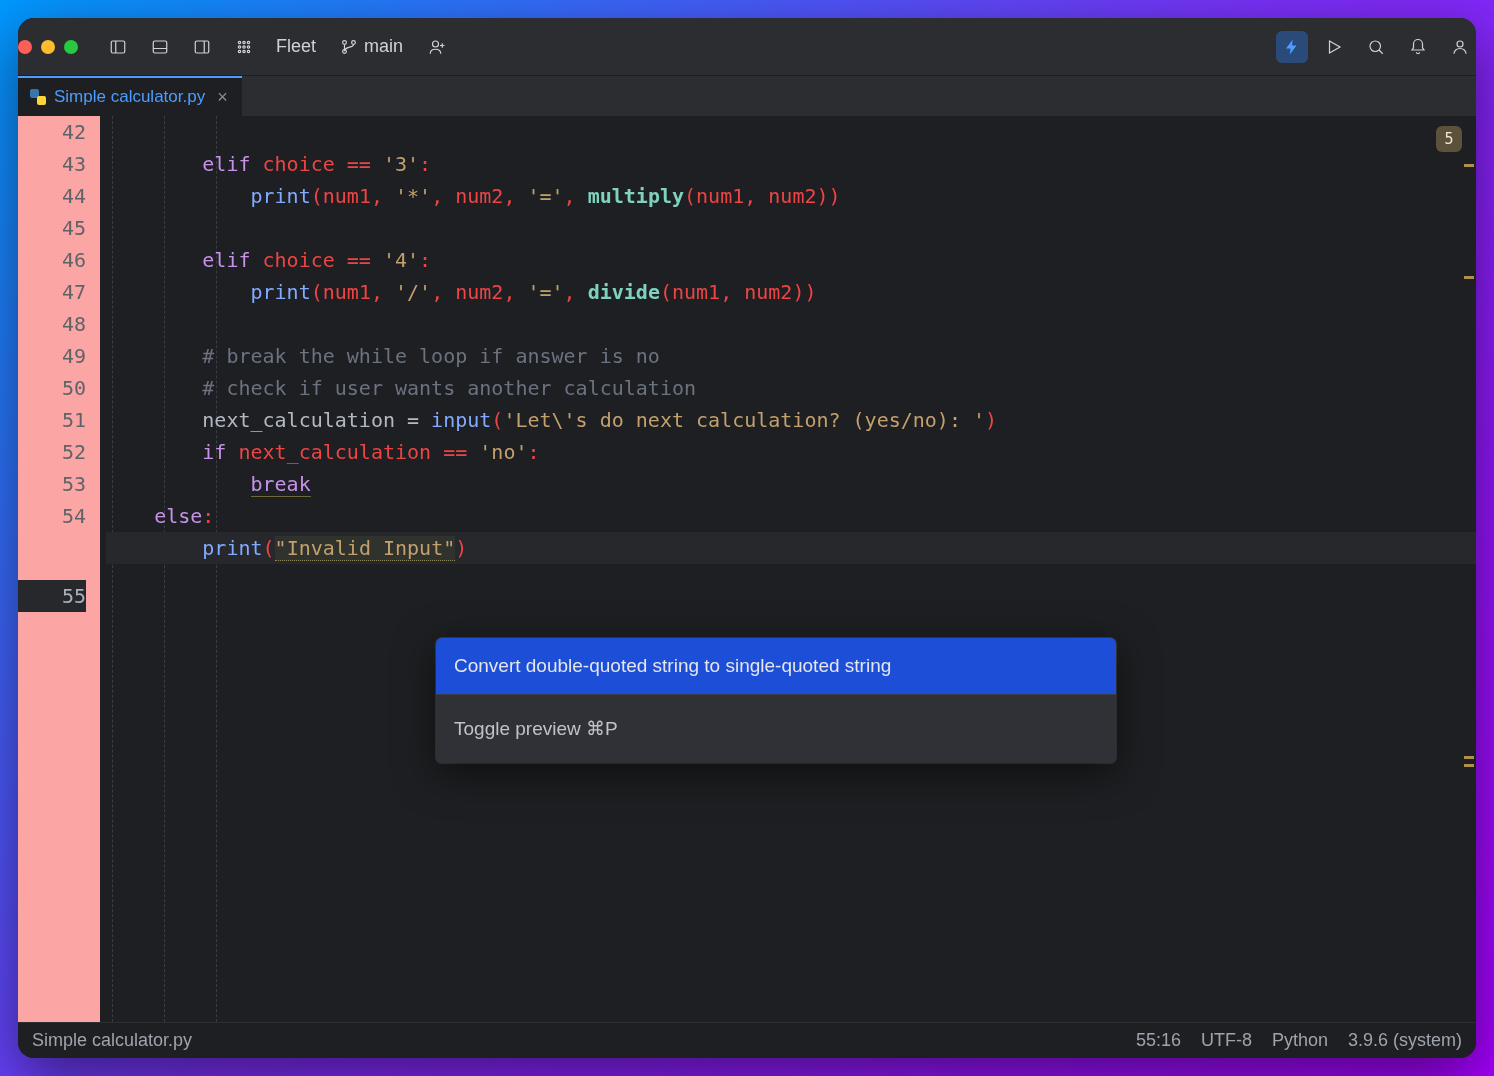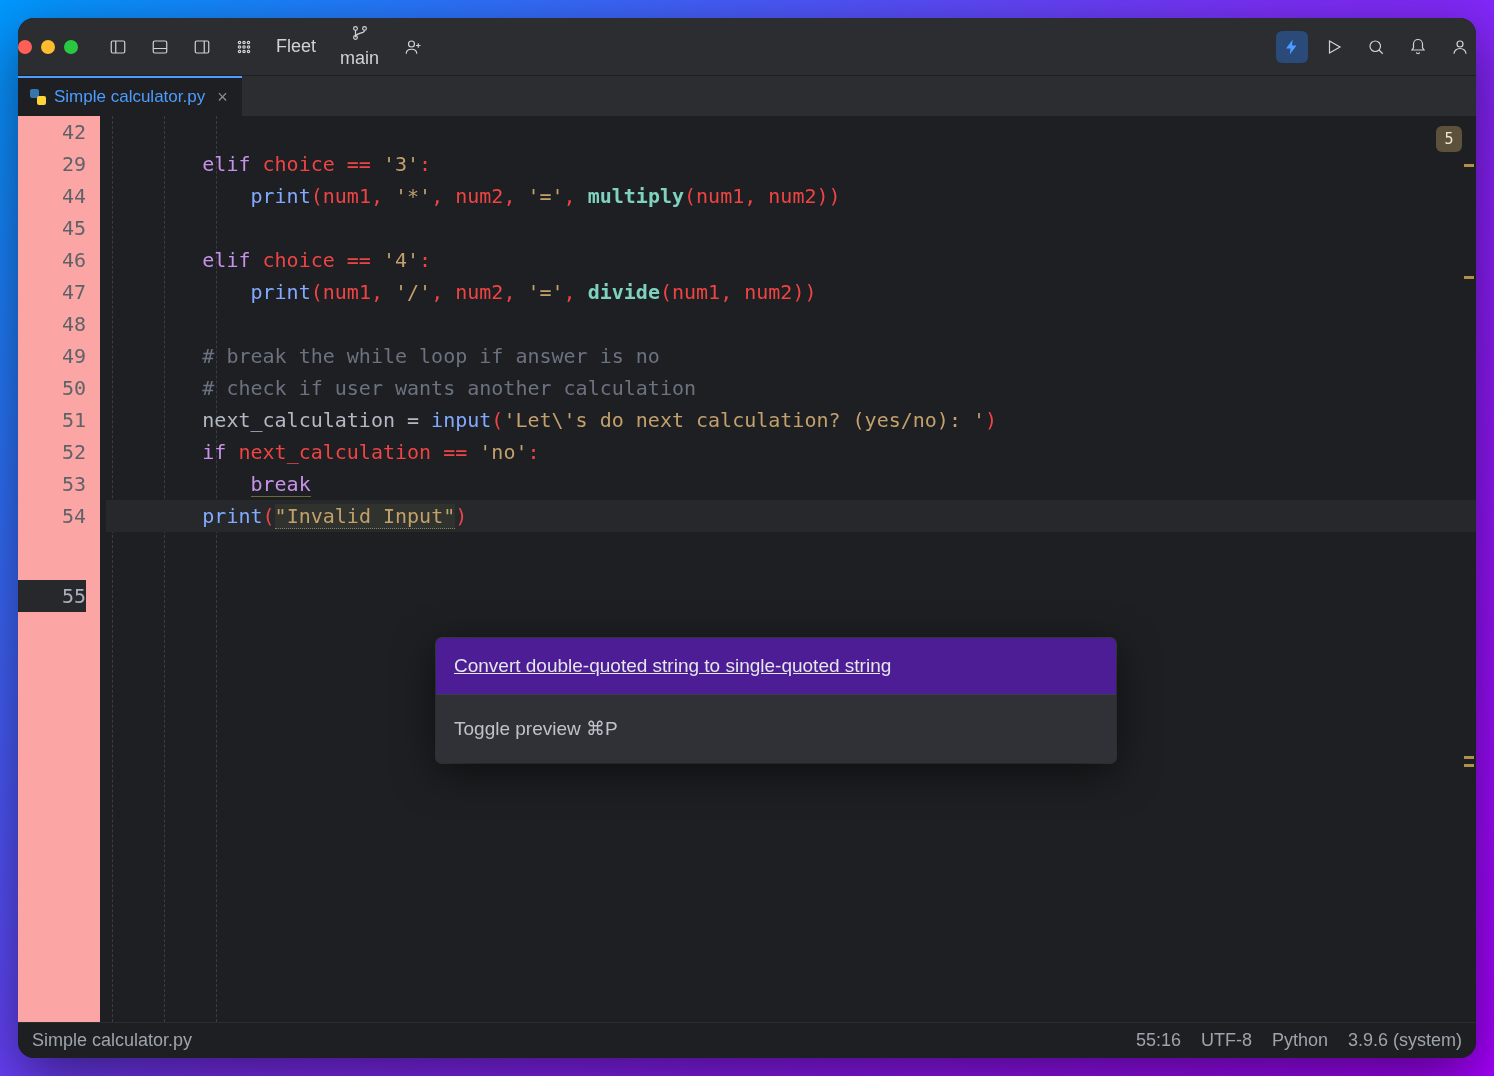--- a/index.html
+++ b/index.html
@@ -37,21 +37,21 @@
     width: 32px; height: 32px;
     display: flex; align-items: center; justify-content: center;
     color: #cfd2d7; border-radius: 6px; cursor: pointer;
   }
   .ticon.active { background: #2a4a7a; color: #4d9cff; }
   .ticon svg { width: 18px; height: 18px; stroke: currentColor; fill: none; stroke-width: 1.6; }
   .ticon.fillicon svg { fill: currentColor; stroke: none; }
   .app-name { color: #d0d2d6; font-size: 18px; margin: 0 6px; }
   .branch {
     display: flex; align-items: center; gap: 6px;
-    color: #d0d2d6; font-size: 18px; margin: 7px 8px; cursor: pointer; flex-direction: column;
+    color: #d0d2d6; font-size: 18px; margin: 7px 8px; cursor: pointer;
   }
   .branch svg { width: 18px; height: 18px; stroke: currentColor; fill: none; stroke-width: 1.6; }
 
   
   .tabbar {
     height: 40px; background: #2b2d30;
     display: flex; align-items: stretch;
   }
   .tab {
     display: flex; align-items: center; gap: 8px;
@@ -135,21 +135,21 @@
     border-radius: 6px;
     box-shadow: 0 10px 40px rgba(0,0,0,.55), 0 0 0 1px #3b3e44;
     overflow: hidden;
     font-family: -apple-system, BlinkMacSystemFont, sans-serif;
     z-index: 10;
   }
   .popup .item {
     padding: 12px 18px; font-size: 19px; color: #e4e6ea;
     cursor: pointer;
   }
-  .popup .item.selected { background: #4c1d95; text-decoration: underline; }
+  .popup .item.selected { background: #1d4ed8; }
   .popup .footer {
     padding: 18px 18px; font-size: 19px; color: #bfc3c9;
     border-top: 1px solid #3b3e44;
   }
 
   
   .status {
     height: 36px; background: #1e1f22;
     border-top: 1px solid #2b2d30;
     display: flex; align-items: center;
@@ -255,21 +255,21 @@
     <div class="tab active">
       <span class="py-icon"></span>
       <span>Simple calculator.py</span>
       <span class="close">×</span>
     </div>
   </div>
 
   <div class="editor">
     <div class="gutter" id="gutter">
         <div class="ln">42</div>
-        <div class="ln">29</div>
+        <div class="ln">43</div>
         <div class="ln">44</div>
         <div class="ln">45</div>
         <div class="ln">46</div>
         <div class="ln">47</div>
         <div class="ln">48</div>
         <div class="ln">49</div>
         <div class="ln">50</div>
         <div class="ln">51</div>
         <div class="ln">52</div>
         <div class="ln">53</div>
@@ -293,20 +293,21 @@
           <div class="row">            <span class="fn">print</span><span class="op">(num1, </span><span class="str">'*'</span><span class="op">, num2, </span><span class="str">'='</span><span class="op">, </span><span class="call">multiply</span><span class="op">(num1, num2))</span></div>
           <div class="row"></div>
           <div class="row">        <span class="kw">elif</span><span class="op"> choice == </span><span class="str">'4'</span><span class="op">:</span></div>
           <div class="row">            <span class="fn">print</span><span class="op">(num1, </span><span class="str">'/'</span><span class="op">, num2, </span><span class="str">'='</span><span class="op">, </span><span class="call">divide</span><span class="op">(num1, num2))</span></div>
           <div class="row"></div>
           <div class="row">        <span class="cmt"># break the while loop if answer is no</span></div>
           <div class="row">        <span class="cmt"># check if user wants another calculation</span></div>
           <div class="row">        <span class="id">next_calculation = </span><span class="fn">input</span><span class="op">(</span><span class="str">'Let\'s do next calculation? (yes/no): '</span><span class="op">)</span></div>
           <div class="row">        <span class="kw">if</span><span class="op"> next_calculation == </span><span class="str">'no'</span><span class="op">:</span></div>
           <div class="row">            <span class="kw underline-soft">break</span></div>
+          <div class="row">    <span class="kw">else</span><span class="op">:</span></div>
           <div class="row hl">        <span class="fn">print</span><span class="op">(</span><span class="str str-hl">"Invalid Input"</span><span class="op">)</span></div>
         </div>
 
       <div class="popup">
         <div class="item selected">Convert double-quoted string to single-quoted string</div>
         <div class="footer">Toggle preview ⌘P</div>
       </div>
     </div>
   </div>
 

